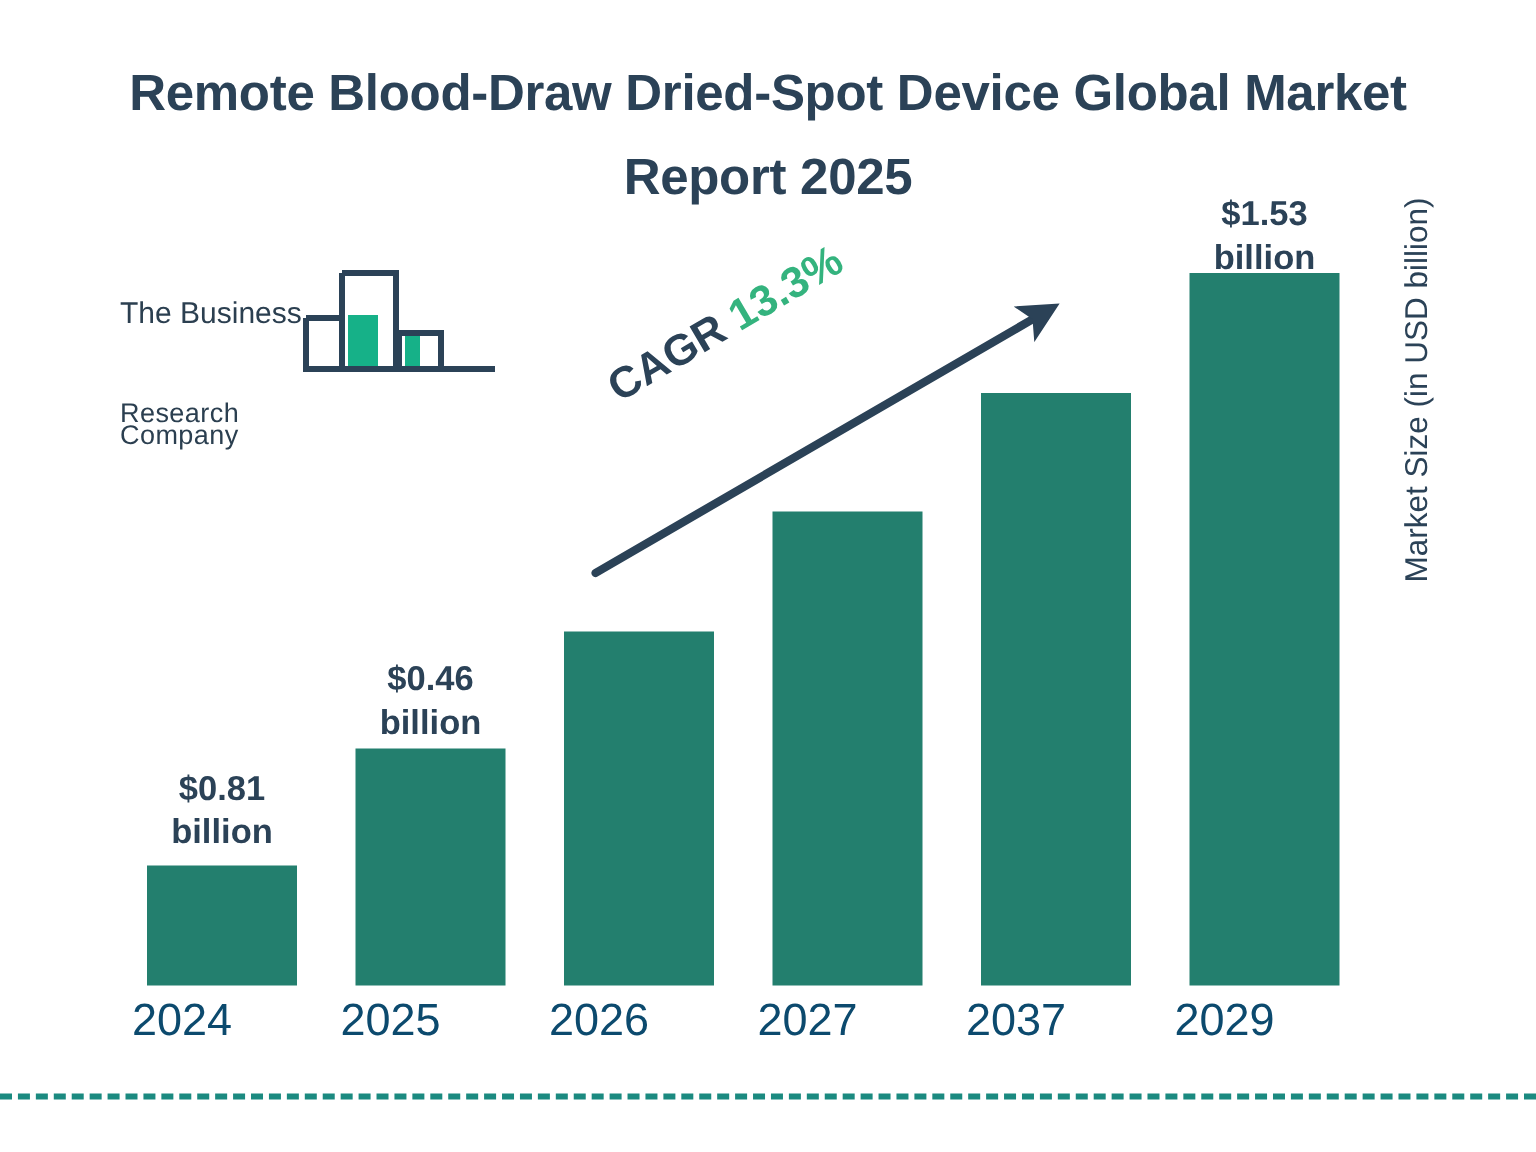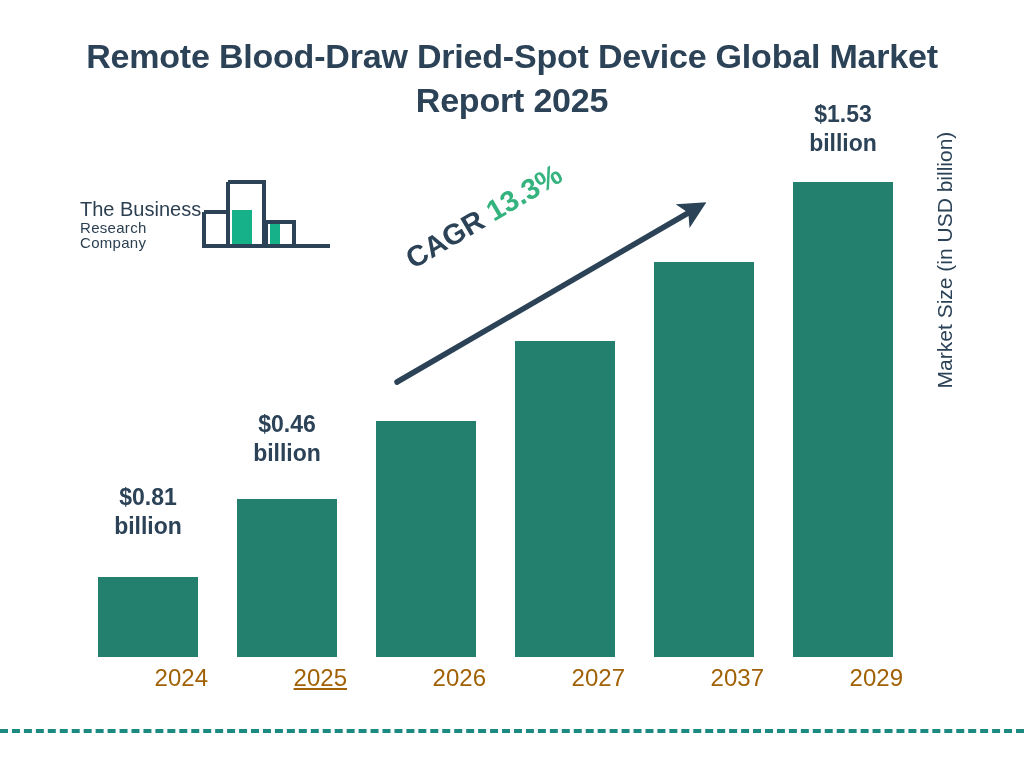--- a/index.html
+++ b/index.html
@@ -21,21 +21,21 @@
   }
 
   
   #chart-title {
     position: absolute;
     left: 82px;
     top: 34px;
     width: 860px;
     text-align: center;
     font-size: 34px;
-    line-height: 44px;
+    line-height: 56px;
     font-weight: bold;
     color: #2b4257;
     letter-spacing: -0.2px;
   }
 
   
   #logo {
     position: absolute;
     left: 78px;
     top: 178px;
@@ -49,23 +49,24 @@
     width: 128px;
     color: #2b3f50;
   }
   #logo-line1 {
     font-size: 20px;
     line-height: 22px;
     font-weight: normal;
     letter-spacing: 0px;
   }
   #logo-line2 {
-    font-size: 15px;
+    font-size: 18px;
     line-height: 15px;
     letter-spacing: 0.3px;
+    margin-top: 48px;
   }
   #logo-mark {
     position: absolute;
     left: 124px;
     top: 0px;
   }
 
   
   #plot {
     position: absolute;
@@ -80,27 +81,28 @@
     background: #237f6e;
   }
   .bar-label {
     position: absolute;
     width: 120px;
     text-align: center;
     font-size: 23px;
     line-height: 29px;
     font-weight: bold;
     color: #2b4257;
+    margin-top: 28px;
   }
   .x-tick {
     position: absolute;
     width: 120px;
-    text-align: right;
-    font-size: 24px;
-    color: #a16207;
+    text-align: left;
+    font-size: 30px;
+    color: #0c4a6e;
     top: 664px;
   }
 
   
   #y-axis-title {
     position: absolute;
     left: 903px;
     top: 330px;
     width: 320px;
     transform: rotate(-90deg);
@@ -182,21 +184,21 @@
     <div class="bar-label" style="left:227px; top:410px;">
       <div>$0.46</div>
       <div>billion</div>
     </div>
     <div class="bar-label" style="left:783px; top:100px;">
       <div>$1.53</div>
       <div>billion</div>
     </div>
 
     <div class="x-tick" style="left:88px;">2024</div>
-    <div class="x-tick" style="left:227px;text-decoration:underline;">2025</div>
+    <div class="x-tick" style="left:227px;">2025</div>
     <div class="x-tick" style="left:366px;">2026</div>
     <div class="x-tick" style="left:505px;">2027</div>
     <div class="x-tick" style="left:644px;">2037</div>
     <div class="x-tick" style="left:783px;">2029</div>
 
     <svg style="position:absolute; left:0; top:0; width:1024px; height:768px; pointer-events:none;">
       <defs>
         <marker id="arrowhead" markerWidth="5" markerHeight="5" refX="2.6" refY="2.5" orient="auto">
           <path d="M0,0 L5,2.5 L0,5 L1.2,2.5 z" fill="#2b4257"></path>
         </marker>

